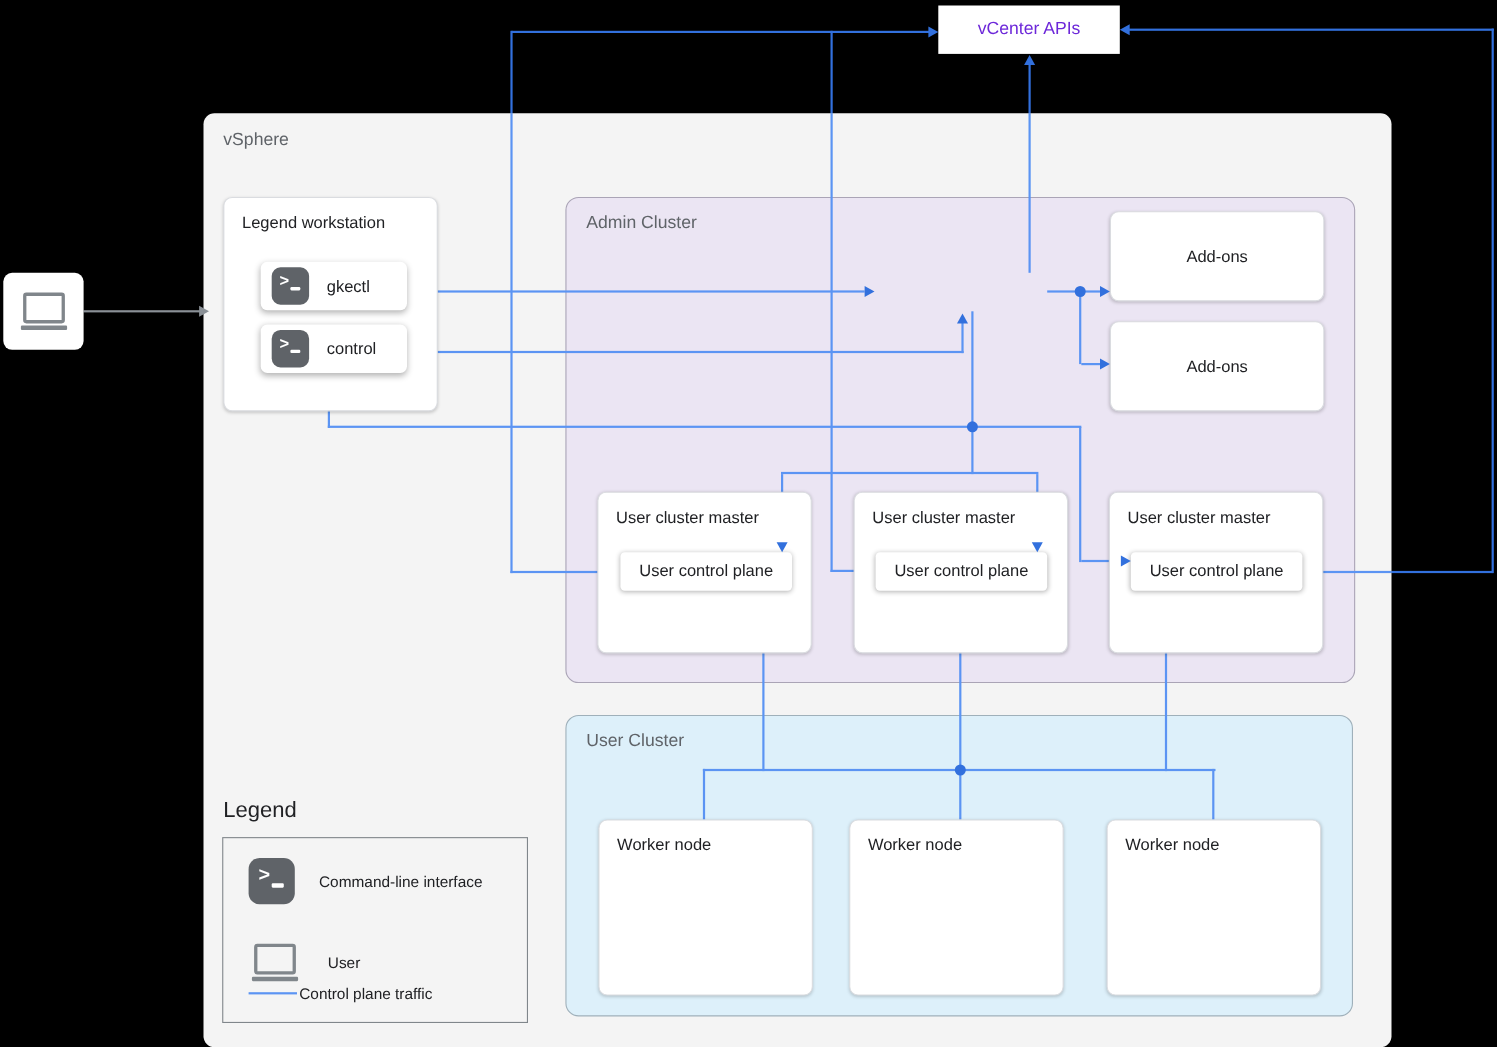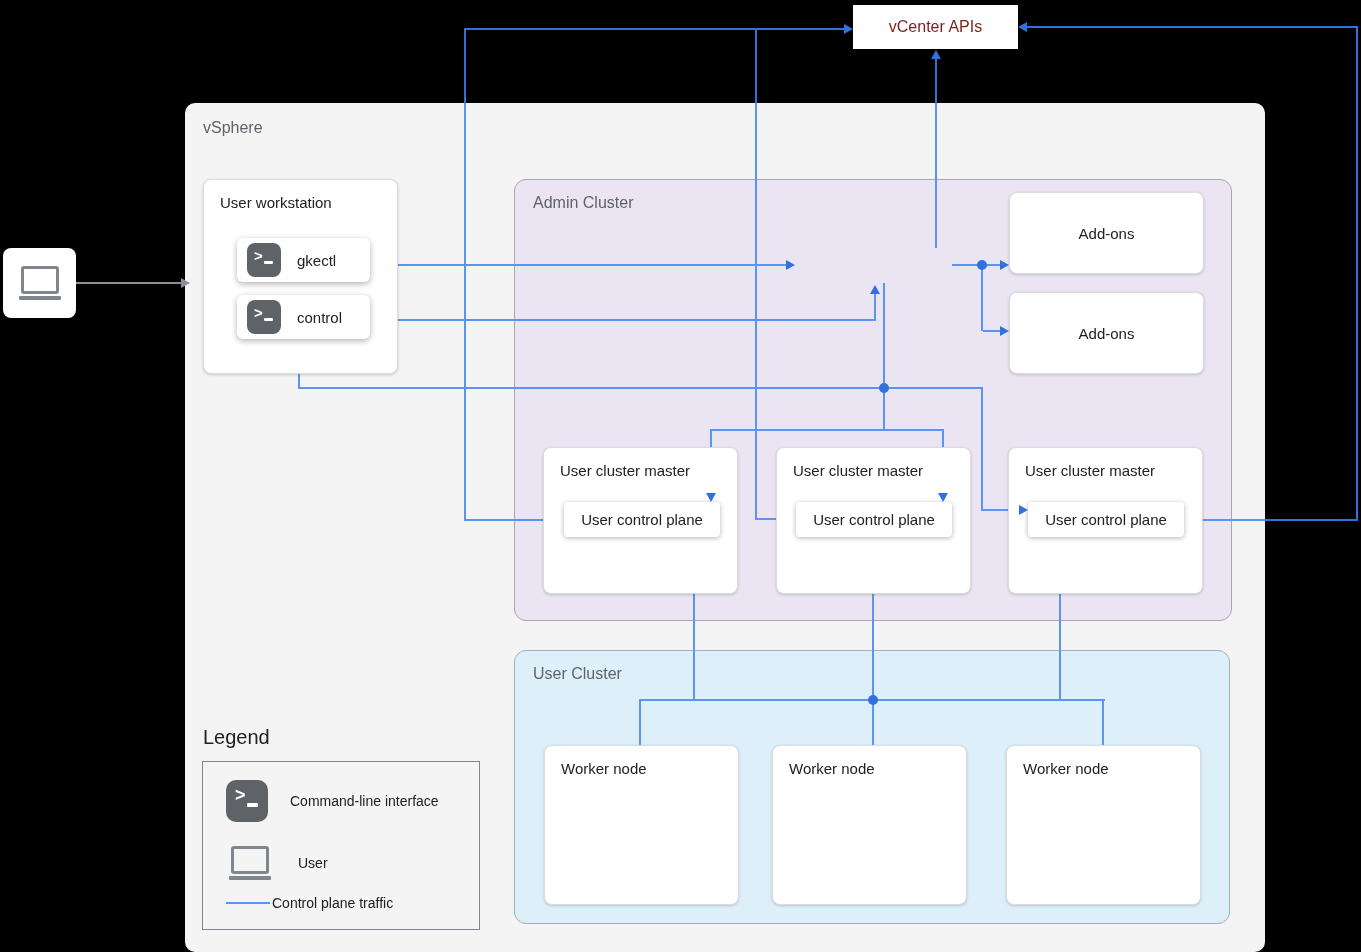--- a/index.html
+++ b/index.html
@@ -20,21 +20,21 @@
           box-shadow:0 1px 3px rgba(0,0,0,0.18); }
   .card .title { position:absolute; left:16px; top:14px; font-size:15px; color:#202124; white-space:nowrap; }
   .center-text { display:flex; align-items:center; justify-content:center; font-size:15px; color:#202124; }
   .chip { position:absolute; background:#fff; border-radius:4px;
           box-shadow:0 1px 5px rgba(0,0,0,0.30); display:flex; align-items:center;
           justify-content:center; font-size:15px; color:#202124; }
   .tool-chip { position:absolute; background:#fff; border-radius:6px;
           box-shadow:0 2px 6px rgba(0,0,0,0.30); display:flex; align-items:center;
           font-size:15px; color:#202124; padding-left:10px; gap:16px; }
   .vcenter { position:absolute; left:853px; top:5px; width:165px; height:44px; background:#fff;
-             display:flex; align-items:center; justify-content:center; font-size:16px; color:#7f1d1d;
+             display:flex; align-items:center; justify-content:center; font-size:16px; color:#6d28d9;
              box-shadow:0 1px 2px rgba(0,0,0,0.4); }
   .user-box { position:absolute; left:3px; top:248px; width:73px; height:70px; background:#fff;
               border-radius:8px; display:flex; flex-direction:column; align-items:center; justify-content:center; }
   
   .term { position:relative; background:#5f6368; border-radius:8px; flex:none; }
   .term-sm { width:34px; height:34px; }
   .term-lg { width:42px; height:42px; border-radius:10px; }
   .term .gt { position:absolute; color:#fff; font-weight:bold; }
   .term-sm .gt { left:7px; top:4px; font-size:15px; }
   .term-lg .gt { left:9px; top:5px; font-size:18px; }
@@ -129,21 +129,21 @@
   </div>
 
   <div class="user-box">
     <div class="laptop laptop-md">
       <div class="screen"></div>
       <div class="base"></div>
     </div>
   </div>
 
   <div class="card" style="left:203px; top:179px; width:193px; height:193px;">
-    <div class="title">User workstation</div>
+    <div class="title">Legend workstation</div>
   </div>
   <div class="tool-chip" style="left:237px; top:238px; width:123px; height:44px;">
     <div class="term term-sm">
       <span class="gt">&gt;</span>
       <span class="bar"></span>
     </div>
     <span>gkectl</span>
   </div>
   <div class="tool-chip" style="left:237px; top:295px; width:123px; height:44px;">
     <div class="term term-sm">
@@ -211,21 +211,21 @@
 
   <div class="legend-title">Legend</div>
   <div class="legend-box">
     <div class="legend-row" style="left:23px; top:18px; gap:22px;">
       <div class="term term-lg">
         <span class="gt">&gt;</span>
         <span class="bar"></span>
       </div>
       <span>Command-line interface</span>
     </div>
-    <div class="legend-row" style="left:26px; top:84px; gap:27px;">
+    <div class="legend-row" style="left:26px; top:96px; gap:27px;">
       <div class="laptop laptop-md">
         <div class="screen"></div>
         <div class="base"></div>
       </div>
       <span>User</span>
     </div>
     <div class="legend-row" style="left:23px; top:133px; gap:2px;">
       <div class="line-sample"></div>
       <span>Control plane traffic</span>
     </div>

